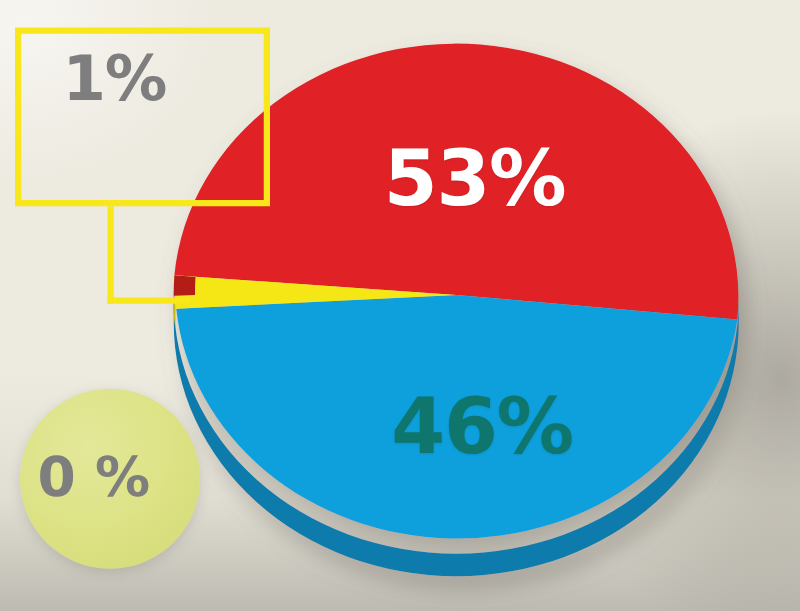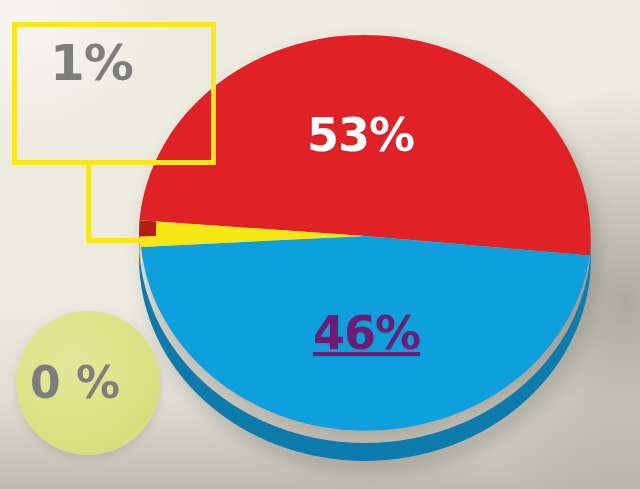--- a/index.html
+++ b/index.html
@@ -53,21 +53,21 @@
     left: 0; top: 0;
     width: 640px; height: 489px;
   }
   #pie-svg { display: block; }
 
   
   .slice-label {
     position: absolute;
     color: #ffffff;
     font-weight: bold;
-    font-size: 46px;
+    font-size: 62px;
     letter-spacing: -1px;
     line-height: 1;
     text-shadow: 0 1px 2px rgba(0,0,0,0.10);
     white-space: nowrap;
     user-select: none;
   }
   #label-red  { left: 307px; top: 112px; }
   #label-blue { left: 313px; top: 310px; }
 
   
@@ -181,21 +181,21 @@
                  A 226,203 0 0 0 139.1,236.5
                  L 156,236.0
                  A 209,187 0 0 1 156.4,221.6
                  Z"></path>
       </g>
     </svg>
   </div>
 
   <div class="slice-label" id="label-red" style="color: rgb(255, 255, 255);">53%</div>
 
-  <div class="slice-label" id="label-blue" style="color: #701a75; text-decoration: underline;">46%</div>
+  <div class="slice-label" id="label-blue" style="color: #0f766e;">46%</div>
 
   <div id="callout-box" style="border-color: rgb(247, 231, 27);"></div>
   <div id="callout-value" style="color: rgb(126, 126, 126);">1%</div>
   <div id="leader-vertical" style="background: rgb(247, 231, 27);"></div>
   <div id="leader-horizontal" style="background: rgb(247, 231, 27);"></div>
 
   <div id="zero-bubble"></div>
   <div id="zero-value" style="color: rgb(126, 126, 126);">0 %</div>
 
 </div>

